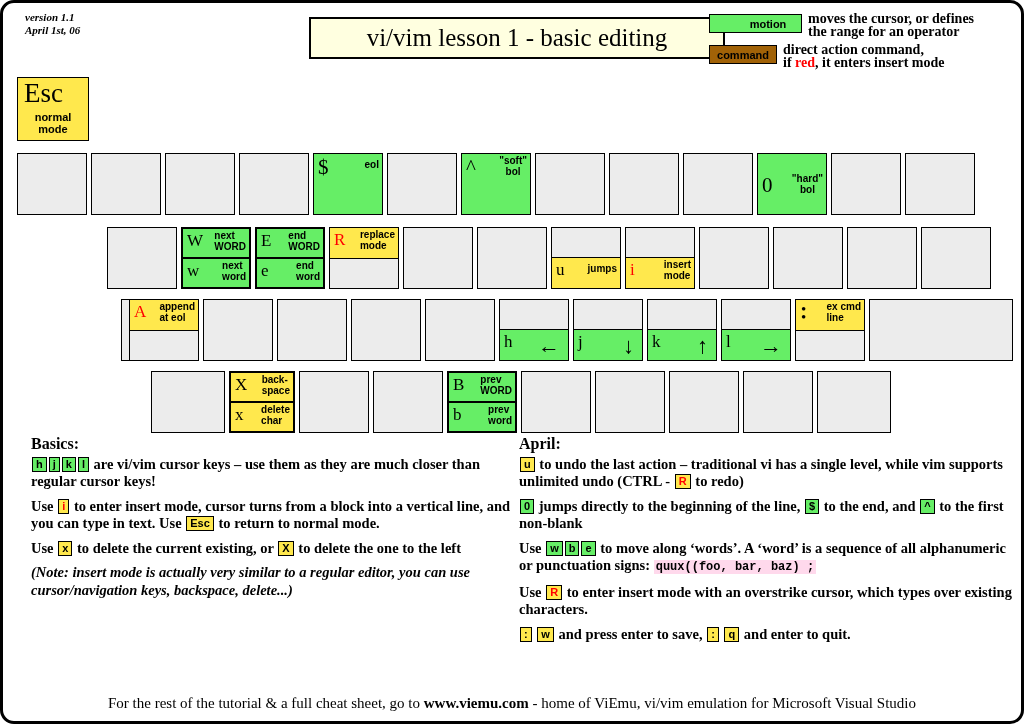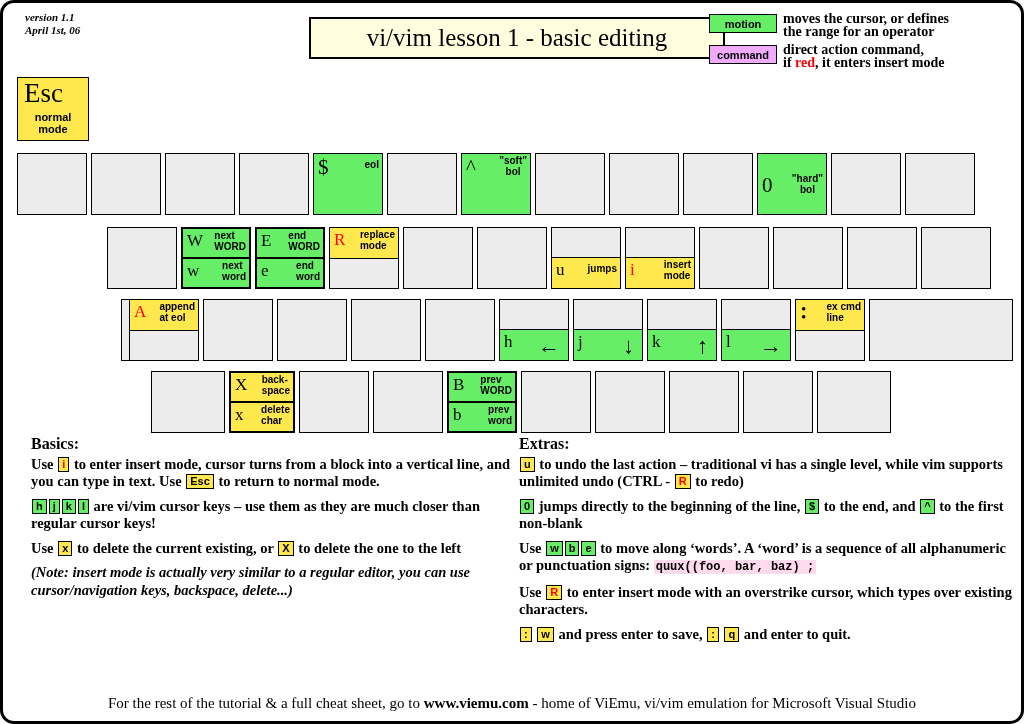--- a/index.html
+++ b/index.html
@@ -34,22 +34,22 @@
   }
   .legend-row{display:flex;align-items:flex-start;margin-bottom:6px;}
   .legend-key{
     width:66px;height:17px;flex:0 0 66px;
     border:1px solid #000;
     display:flex;align-items:center;justify-content:center;
     font-family:"Liberation Sans",sans-serif;
     font-weight:bold;font-size:11px;
     margin-right:6px;margin-top:1px;
   }
-  .legend-key.motion{background:#66ee66;}
-  .legend-key.command{background:#f0abfc;}
+  .legend-key.motion{background:#66ee66;padding-left:25px;}
+  .legend-key.command{background:#a16207;}
   .legend-text{
     font-family:"Liberation Serif",serif;
     font-weight:bold;font-size:14px;line-height:12.5px;
   }
   .legend-text .red{color:#ff0000;}
 
   
   .esc-key{
     position:absolute;left:14px;top:74px;width:70px;height:62px;
     background:#ffe84d;border:1px solid #000;
@@ -343,28 +343,28 @@
     </div>
     <div class="key blank" style="left:518px;top:368px;width:70px;height:62px;"></div>
     <div class="key blank" style="left:592px;top:368px;width:70px;height:62px;"></div>
     <div class="key blank" style="left:666px;top:368px;width:70px;height:62px;"></div>
     <div class="key blank" style="left:740px;top:368px;width:70px;height:62px;"></div>
     <div class="key blank" style="left:814px;top:368px;width:74px;height:62px;"></div>
   </div>
 
   <div class="col left">
     <h3>Basics:</h3>
+    <p><span class="k g">h</span><span class="k g">j</span><span class="k g">k</span><span class="k g">l</span> <span>are vi/vim cursor keys – use them as they are  much closer than regular cursor keys!</span></p>
     <p><span>Use</span> <span class="k r">i</span> <span>to enter insert mode, cursor turns from a block into a vertical line, and you can type in text. Use</span> <span class="k y">Esc</span> <span>to  return to normal mode.</span></p>
-    <p><span class="k g">h</span><span class="k g">j</span><span class="k g">k</span><span class="k g">l</span> <span>are vi/vim cursor keys – use them as they are  much closer than regular cursor keys!</span></p>
     <p><span>Use</span> <span class="k y">x</span> <span>to delete the current existing, or</span> <span class="k y">X</span> <span>to delete the one to the left</span></p>
     <p class="note">(Note: insert mode is actually very similar to a regular editor, you can use cursor/navigation keys, backspace,  delete...)</p>
   </div>
 
   <div class="col right">
-    <h3>Extras:</h3>
+    <h3>April:</h3>
     <p><span class="k y">u</span> <span>to undo the last action – traditional vi has a single level, while vim supports unlimited undo (CTRL -</span> <span class="k r">R</span> <span>to redo)</span></p>
     <p><span class="k g">0</span> <span>jumps directly to the beginning of the line,</span> <span class="k g">$</span> <span>to the end, and</span> <span class="k g">^</span> <span>to the first non-blank</span></p>
     <p><span>Use</span> <span class="k g">w</span><span class="k g">b</span><span class="k g">e</span> <span>to move along ‘words’. A ‘word’ is a sequence of all alphanumeric or punctuation signs:</span>  <span class="code">quux((foo,  bar,  baz) ;</span></p>
     <p><span>Use</span> <span class="k r">R</span> <span>to enter insert mode with an overstrike cursor, which types over existing characters.</span></p>
     <p><span class="k y">:</span> <span class="k y">w</span> <span>and press enter to save,</span> <span class="k y">:</span> <span class="k y">q</span> <span>and enter to quit.</span></p>
   </div>
 
   <div class="footer">
     <span>For the rest of the tutorial &amp; a full cheat sheet, go to </span><b>www.viemu.com</b><span> - home of ViEmu, vi/vim emulation for Microsoft Visual Studio</span>
   </div>

